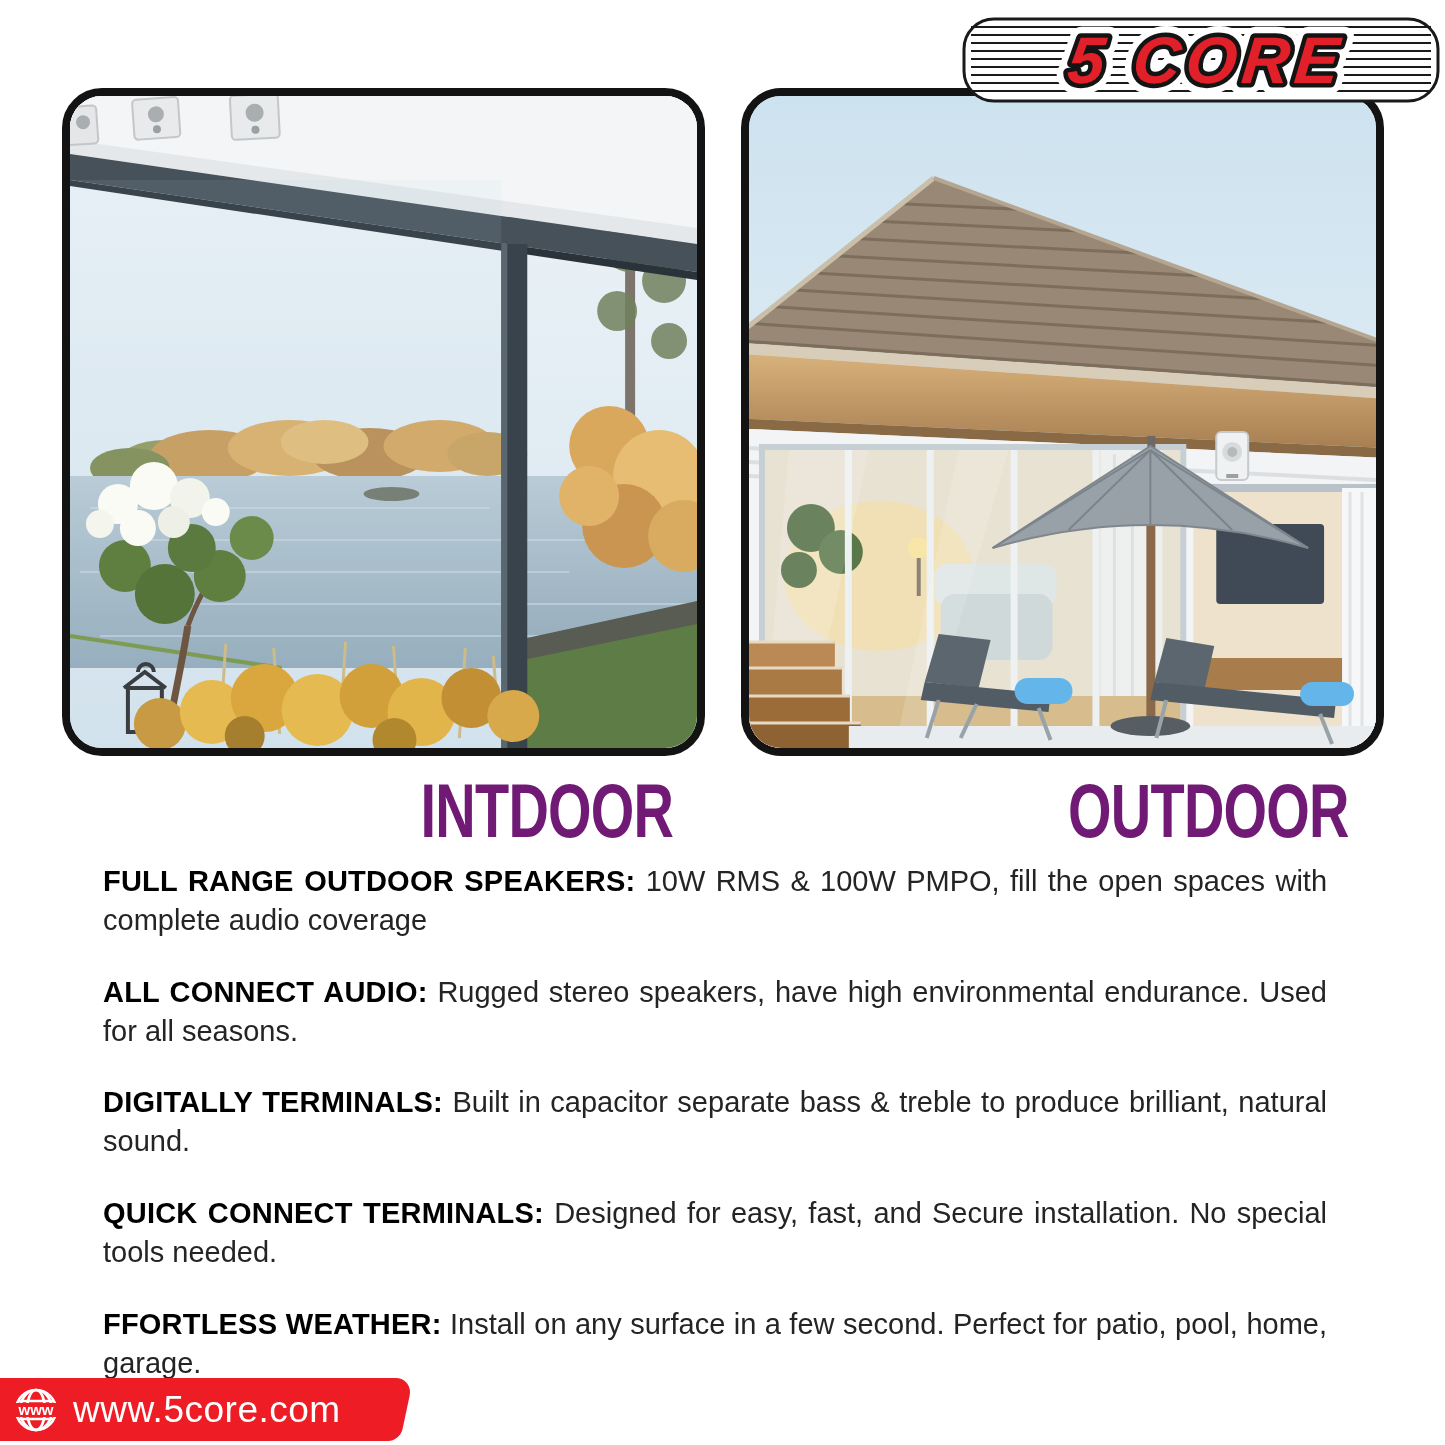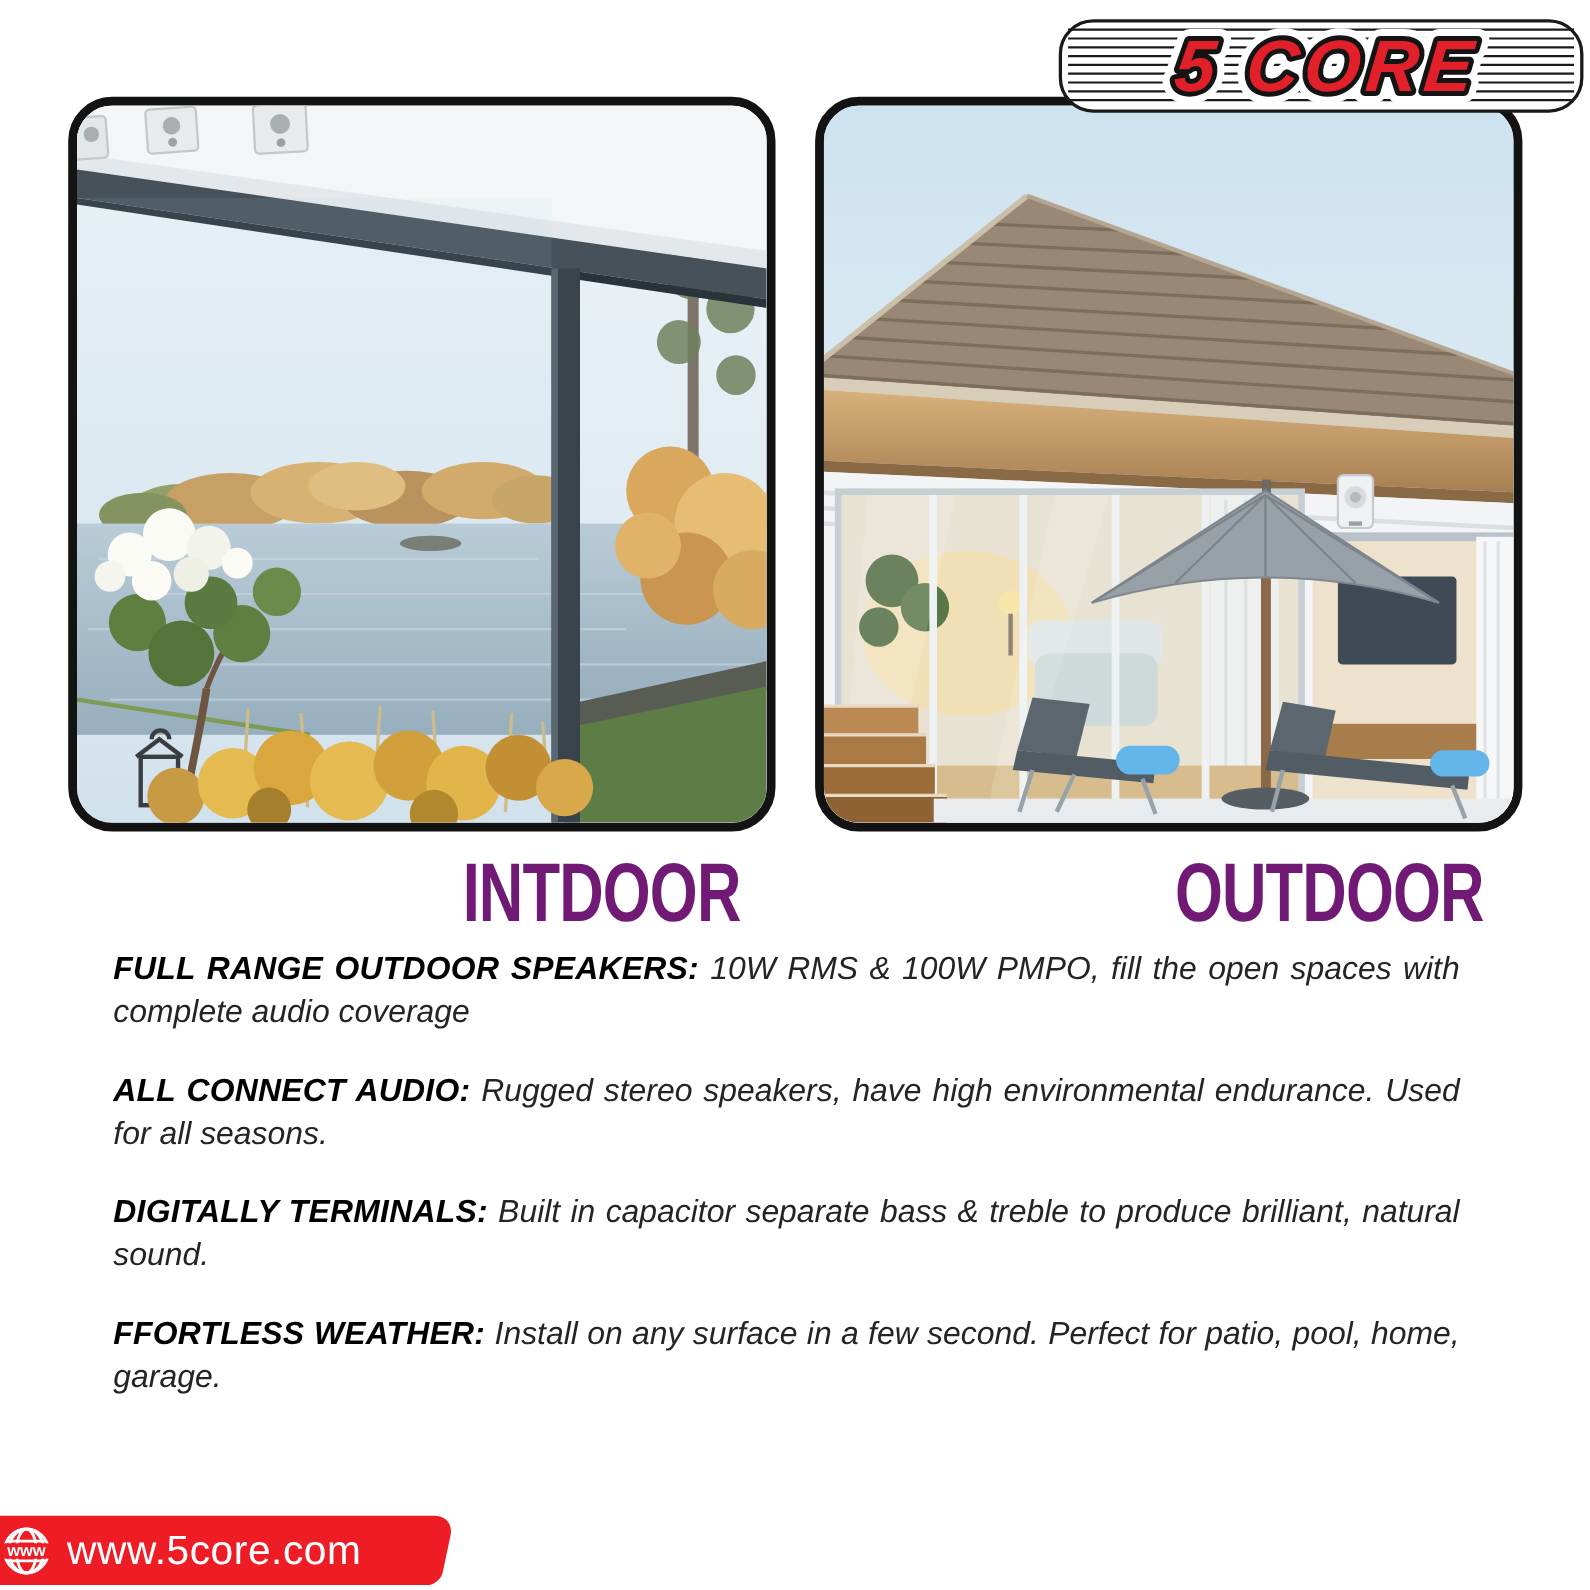--- a/index.html
+++ b/index.html
@@ -16,29 +16,29 @@
     border:8px solid #131313;border-radius:40px;overflow:hidden;background:#dfeaf2;
   }
   .photo-frame svg{display:block;width:100%;height:100%;}
   
   .captions{position:absolute;top:776px;left:62px;width:1322px;display:flex;gap:36px;z-index:2;}
   .caption{width:644px;text-align:right;font-size:70px;font-weight:bold;color:#701a75;line-height:1;}
   .caption span{display:inline-block;transform:scaleX(0.8) scaleY(1.08);letter-spacing:-1px;}
   
   .features{position:absolute;top:862px;left:103px;width:1240px;color:#242424;
     font-size:29px;line-height:1.34;z-index:2;}
-  .features p{margin:0 16px 33px 0;text-align:justify;font-style:italic;}
+  .features p{margin:0 16px 33px 0;text-align:justify;}
   .features strong{color:#000;font-weight:bold;letter-spacing:0.2px;}
   
   .footer{position:absolute;left:0;top:1378px;width:404px;height:63px;z-index:5;}
   .footer-bg{position:absolute;left:-22px;top:0;right:4px;bottom:0;
     background:#ee1c25;transform:skewX(-12deg);transform-origin:left bottom;
     border-radius:4px 18px 12px 4px;}
   .footer-content{position:relative;height:100%;display:flex;align-items:center;gap:13px;
-    padding-left:0;color:#fff;}
+    padding-left:12px;color:#fff;}
   .site-url{font-size:37px;font-weight:normal;letter-spacing:0.5px;}
 </style>
 </head>
 <body>
 
 <div class="logo">
   <svg viewBox="0 0 480 96">
     <rect x="3" y="7" width="474" height="82" rx="30" fill="#ffffff" stroke="#1a1a1a" stroke-width="3"></rect>
     <g stroke="#1a1a1a" stroke-width="2">
       <line x1="10" y1="15" x2="470" y2="15"></line>
@@ -327,20 +327,21 @@
 
 <div class="captions">
   <div class="caption"><span>INTDOOR</span></div>
   <div class="caption"><span>OUTDOOR</span></div>
 </div>
 
 <div class="features">
   <p><strong>FULL RANGE OUTDOOR SPEAKERS:</strong> <span>10W RMS &amp; 100W PMPO, fill the open spaces with complete audio coverage</span></p>
   <p><strong>ALL CONNECT AUDIO:</strong> <span>Rugged stereo speakers, have high environmental endurance. Used for all seasons.</span></p>
   <p><strong>DIGITALLY TERMINALS:</strong> <span>Built in capacitor separate bass &amp; treble to produce brilliant, natural sound.</span></p>
+  <p><strong>QUICK CONNECT TERMINALS:</strong> <span>Designed for easy, fast, and Secure installation. No special tools needed.</span></p>
   <p><strong>FFORTLESS WEATHER:</strong> <span>Install on any surface in a few second. Perfect for patio, pool, home, garage.</span></p>
 </div>
 
 <div class="footer">
   <div class="footer-bg"></div>
   <div class="footer-content">
     <svg width="48" height="48" viewBox="0 0 48 48">
       <g fill="none" stroke="#ffffff" stroke-width="2.6">
         <circle cx="24" cy="24" r="20"></circle>
         <ellipse cx="24" cy="24" rx="9" ry="20"></ellipse>

